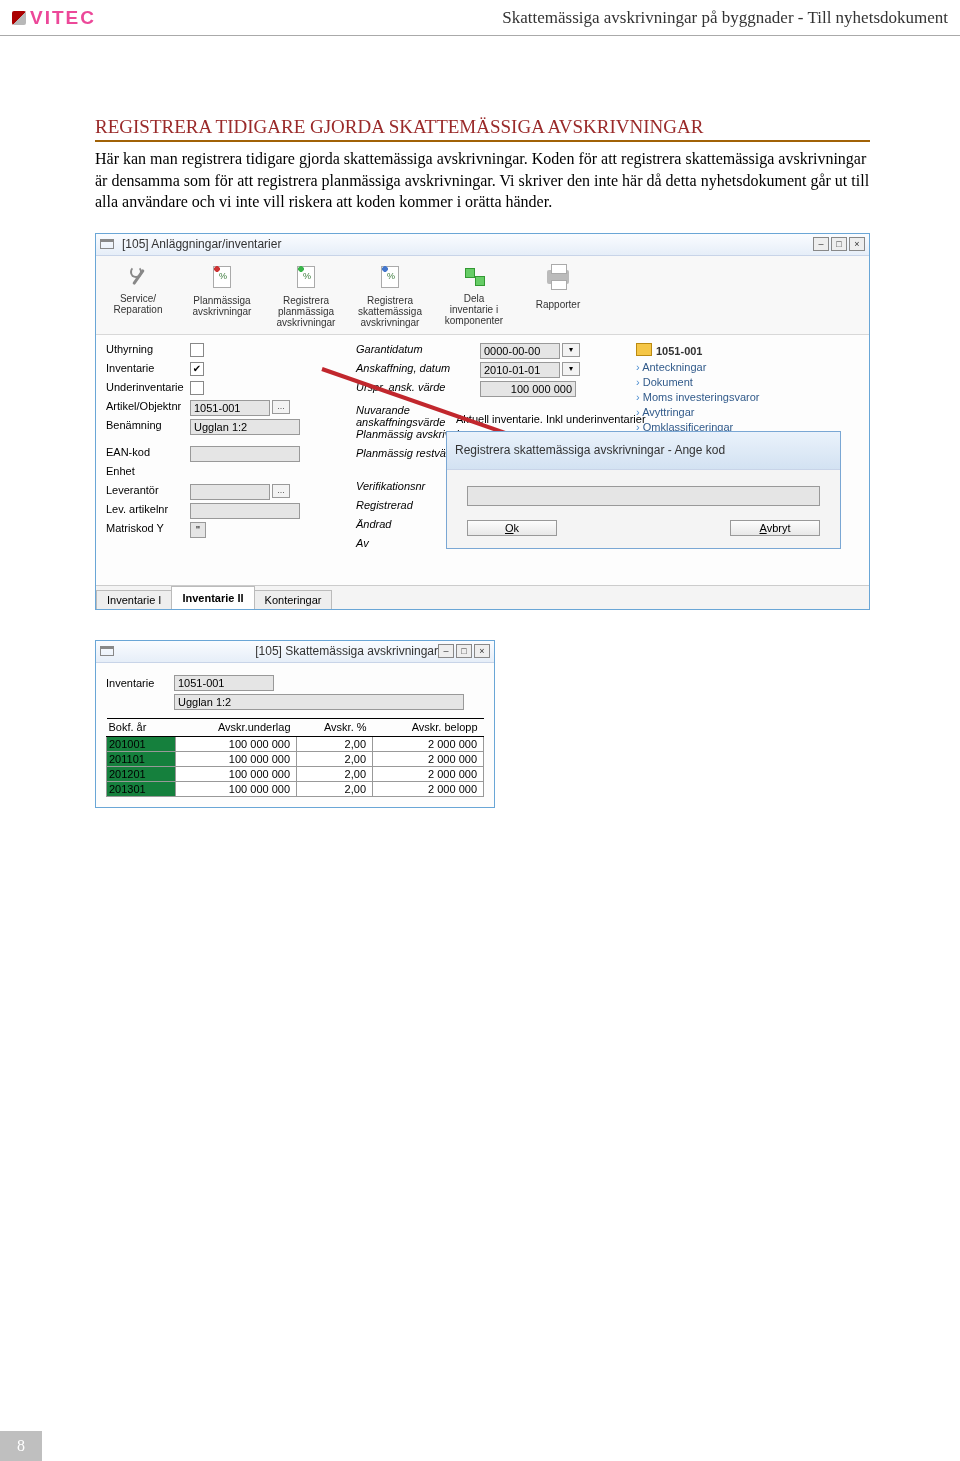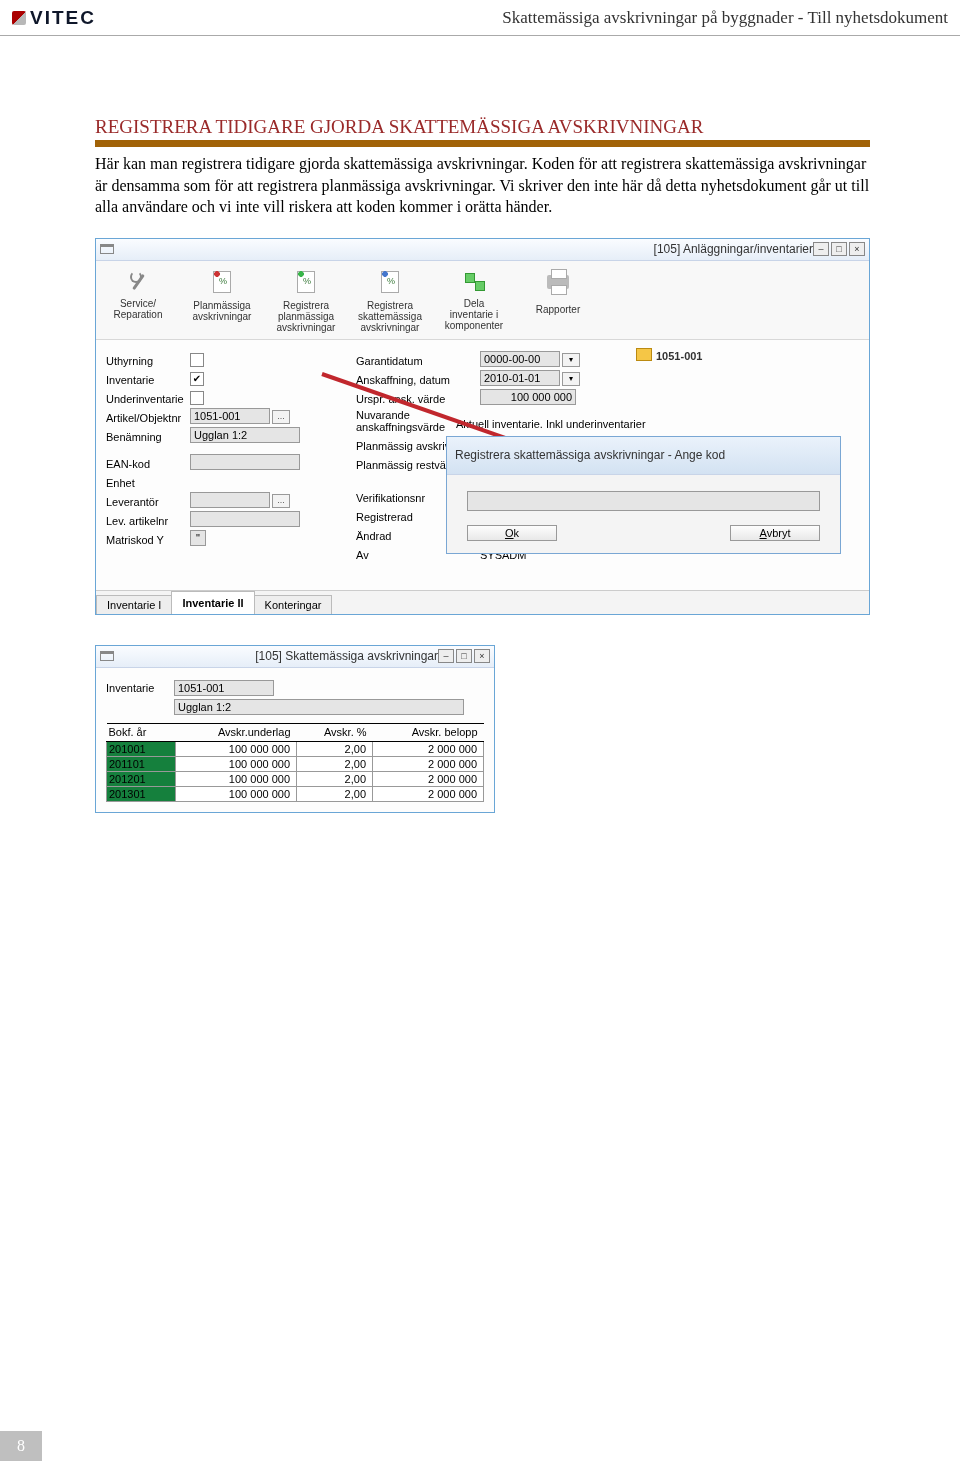--- a/index.html
+++ b/index.html
@@ -21,38 +21,38 @@
   .logo-icon {
     width: 14px; height: 14px;
     background: linear-gradient(135deg, #a00 0%, #a00 50%, #b8b8b8 50%, #b8b8b8 100%);
     border-radius: 2px;
     margin-right: 4px;
   }
   .logo-text {
     font-size: 19px;
     font-weight: bold;
     letter-spacing: 2px;
-    color: #0f172a;
+    color: #ec4899;
   }
   .header-title {
     margin-left: auto;
     font-family: Georgia, serif;
     font-size: 17px;
     color: #333;
   }
   
   .content {
     padding: 80px 90px 40px 95px;
   }
   .content h2 {
     font-family: Georgia, serif;
     font-size: 19px;
     font-weight: normal;
     color: #9a2a2a;
-    border-bottom: 7px solid #a16207;
+    border-bottom: 2px solid #a16207;
     padding-bottom: 2px;
     margin-bottom: 6px;
   }
   .content p {
     font-family: Georgia, serif;
     font-size: 16px;
     line-height: 1.35;
     color: #000;
     margin-bottom: 20px;
   }
@@ -73,21 +73,21 @@
     color: #333;
     padding: 2px 4px;
     height: 22px;
   }
   .titlebar .ticon {
     width: 14px; height: 10px;
     border: 1px solid #888;
     border-top: 3px solid #888;
     margin-right: 8px;
   }
-  .titlebar .ttext { flex: 1; text-align: right; }
+  .titlebar .ttext { flex: 1; text-align: left; }
   .winbtns { display: flex; gap: 2px; }
   .winbtn {
     width: 16px; height: 14px;
     border: 1px solid #888;
     background: #eee;
     font-size: 9px;
     line-height: 12px;
     text-align: center;
     color: #333;
   }
@@ -131,23 +131,23 @@
     display: flex;
     font-size: 11px;
     padding: 8px 10px 6px 10px;
     position: relative;
     height: 250px;
   }
   .col { padding-right: 10px; }
   .col1 { width: 250px; }
   .col2 { width: 280px; }
   .col3 { flex: 1; }
-  .frow { display:flex; align-items:flex-end; height:19px; }
+  .frow { display:flex; align-items:flex-start; height:19px; }
   .frow label { width: 84px; }
-  .col2 .frow label { width: 124px; }
+  .col2 .frow label { width: 124px; font-style: italic; }
   .chk { width:14px; height:14px; border:1px solid #888; background:#fff; display:inline-flex; align-items:center; justify-content:center; font-size:10px;}
   .tin { height:16px; border:1px solid #999; background:#e5e5e5; padding:0 3px; font-size:11px; }
   .tin.w80 { width:80px; } .tin.w110 { width:110px; } .tin.w16 { width:16px; text-align:center; }
   .dd { width:18px; height:14px; border:1px solid #999; background:#f3f3f3; font-size:8px; text-align:center; line-height:12px; margin-left:2px;}
   .num-right { text-align:right; width:96px; }
 
   .col3 .folder { font-weight:bold; color:#333; }
   .col3 .folder::before { content:""; display:inline-block; width:14px; height:11px; background:#f5c646; border:1px solid #bb8a11; margin-right:4px; vertical-align:-1px;}
   .linklist { margin-top:3px; }
   .linklist div { color:#315a8a; cursor:pointer; line-height:15px; }
@@ -367,20 +367,28 @@
               <span>2014-03</span>
             </div>
         <div class="frow">
               <label>Av</label>
               <span>SYSADM</span>
             </div>
       </div>
 
       <div class="col col3">
         <div class="folder">1051-001</div>
+        <div class="linklist">
+          <div>Anteckningar</div>
+          <div>Dokument</div>
+          <div>Moms investeringsvaror</div>
+          <div>Avyttringar</div>
+          <div>Omklassificeringar</div>
+          <div>Tillkomm. kostnader</div>
+        </div>
       </div>
 
       <span class="aktuell-note">Aktuell inventarie. Inkl underinventarier</span>
 
       <svg class="arrow" viewBox="0 0 320 120">
         <line x1="8" y1="6" x2="300" y2="108" stroke-width="4"></line>
         <polygon points="300,108 282,92 290,112"></polygon>
       </svg>
 
       <div class="modal">

